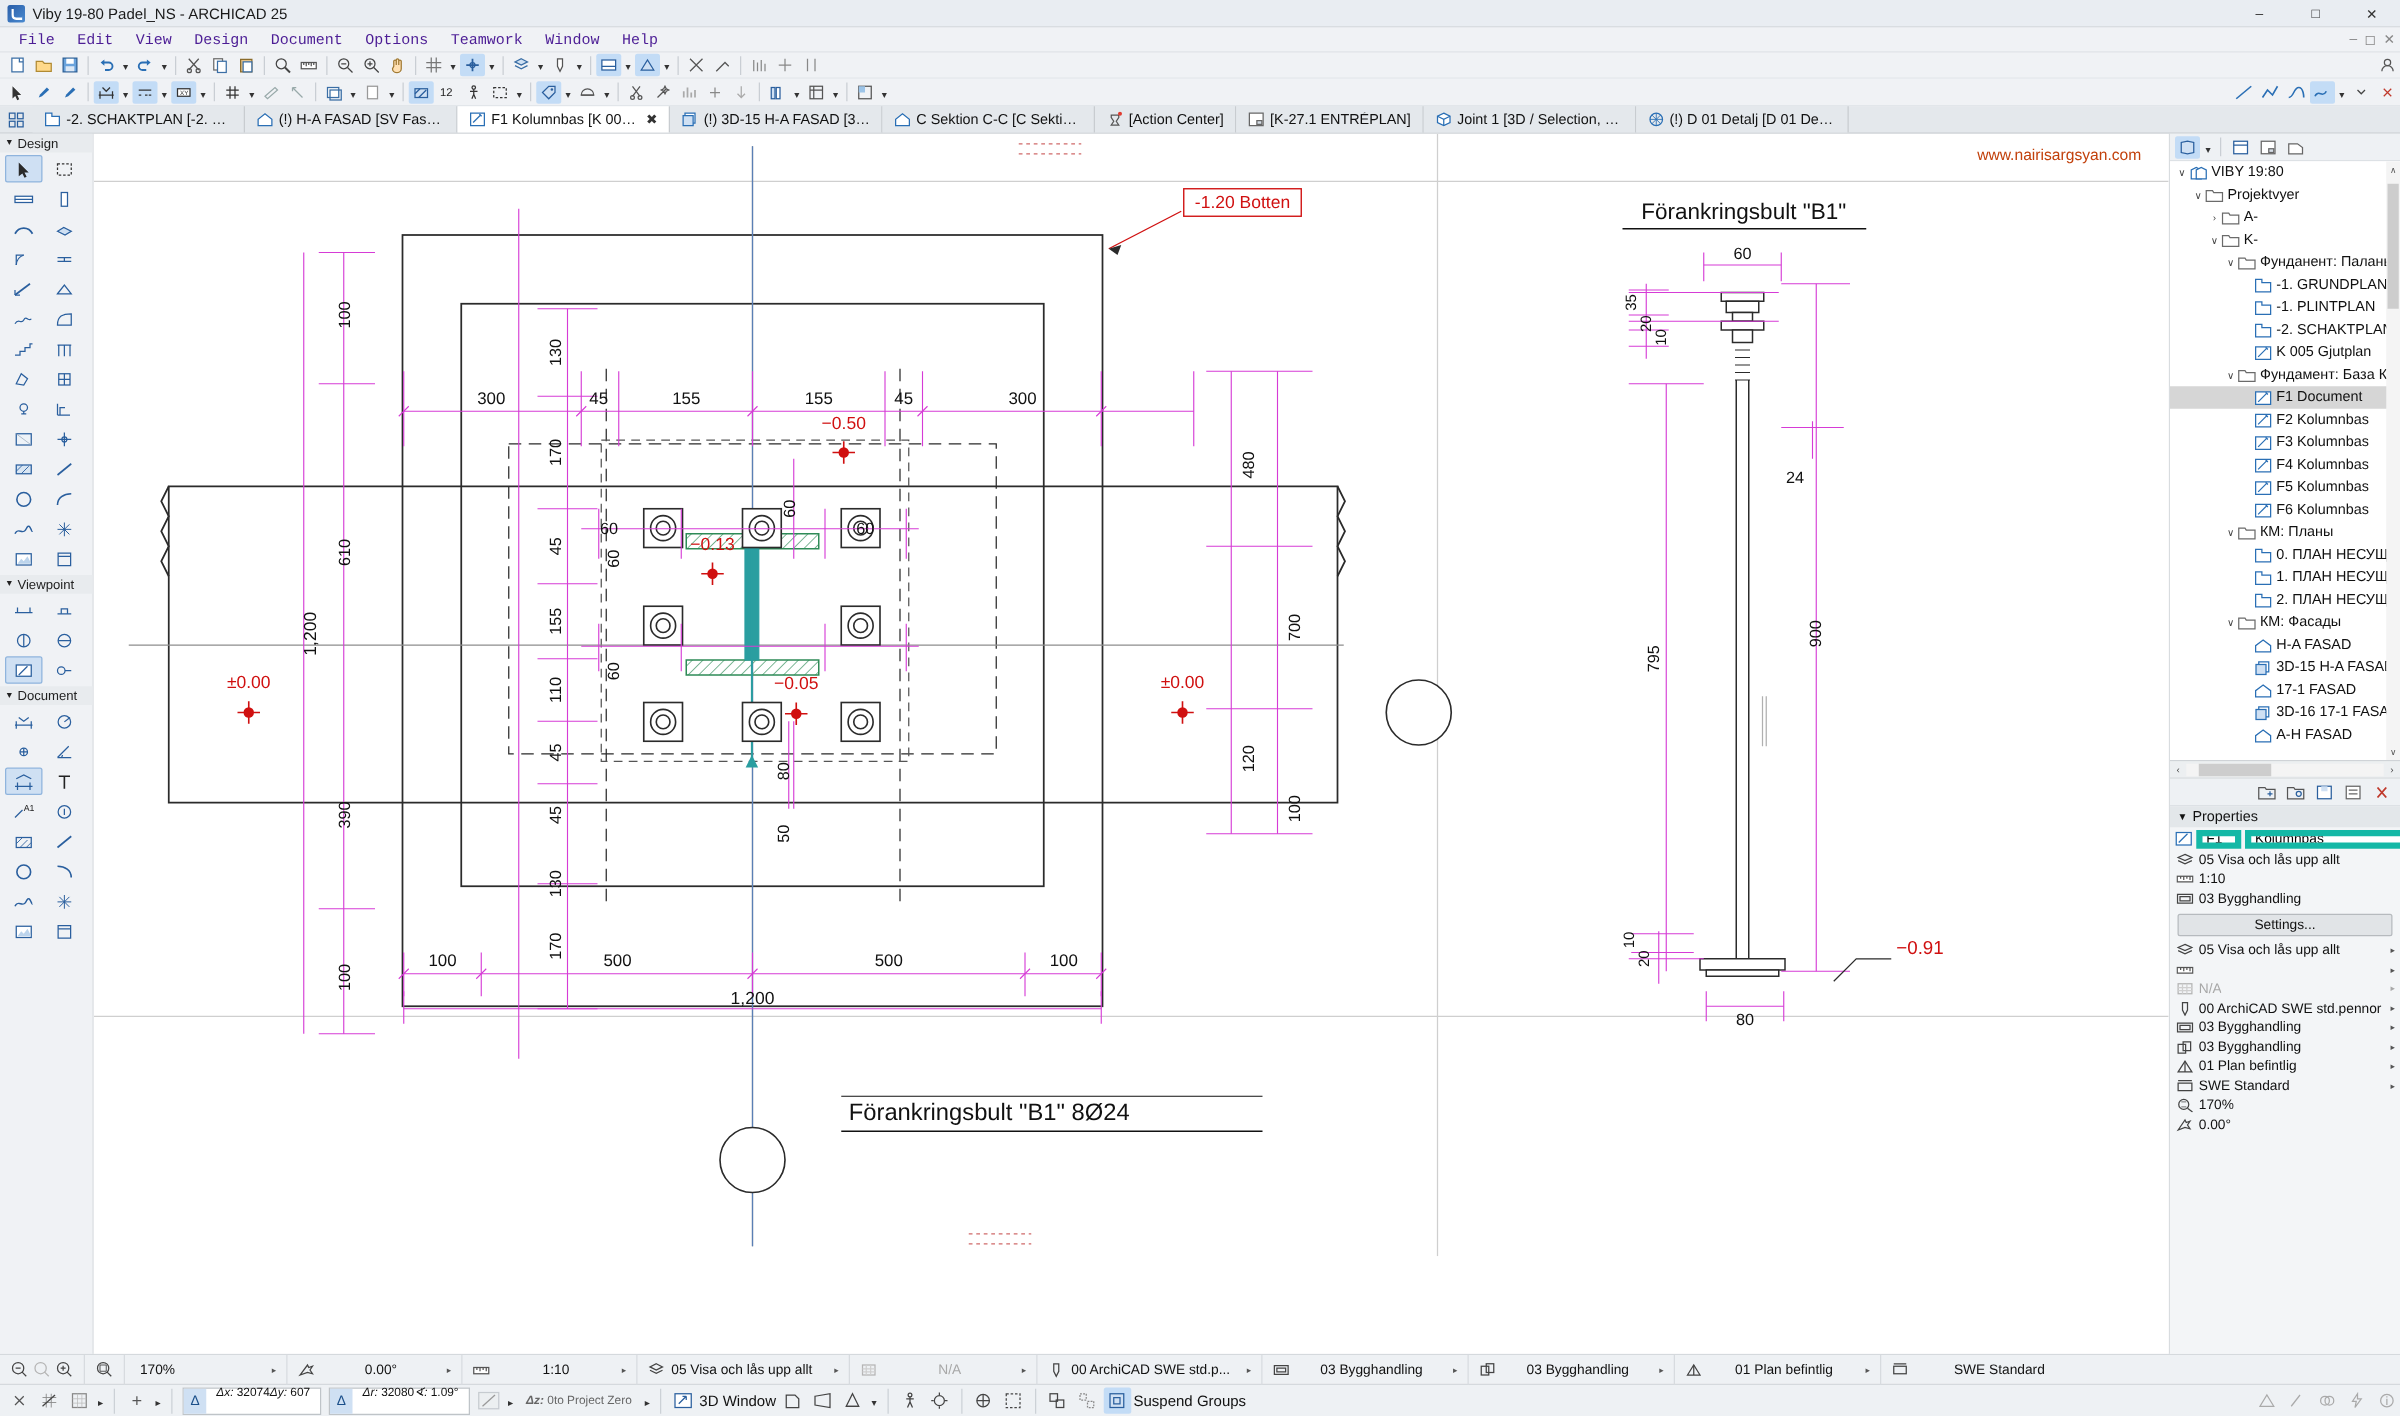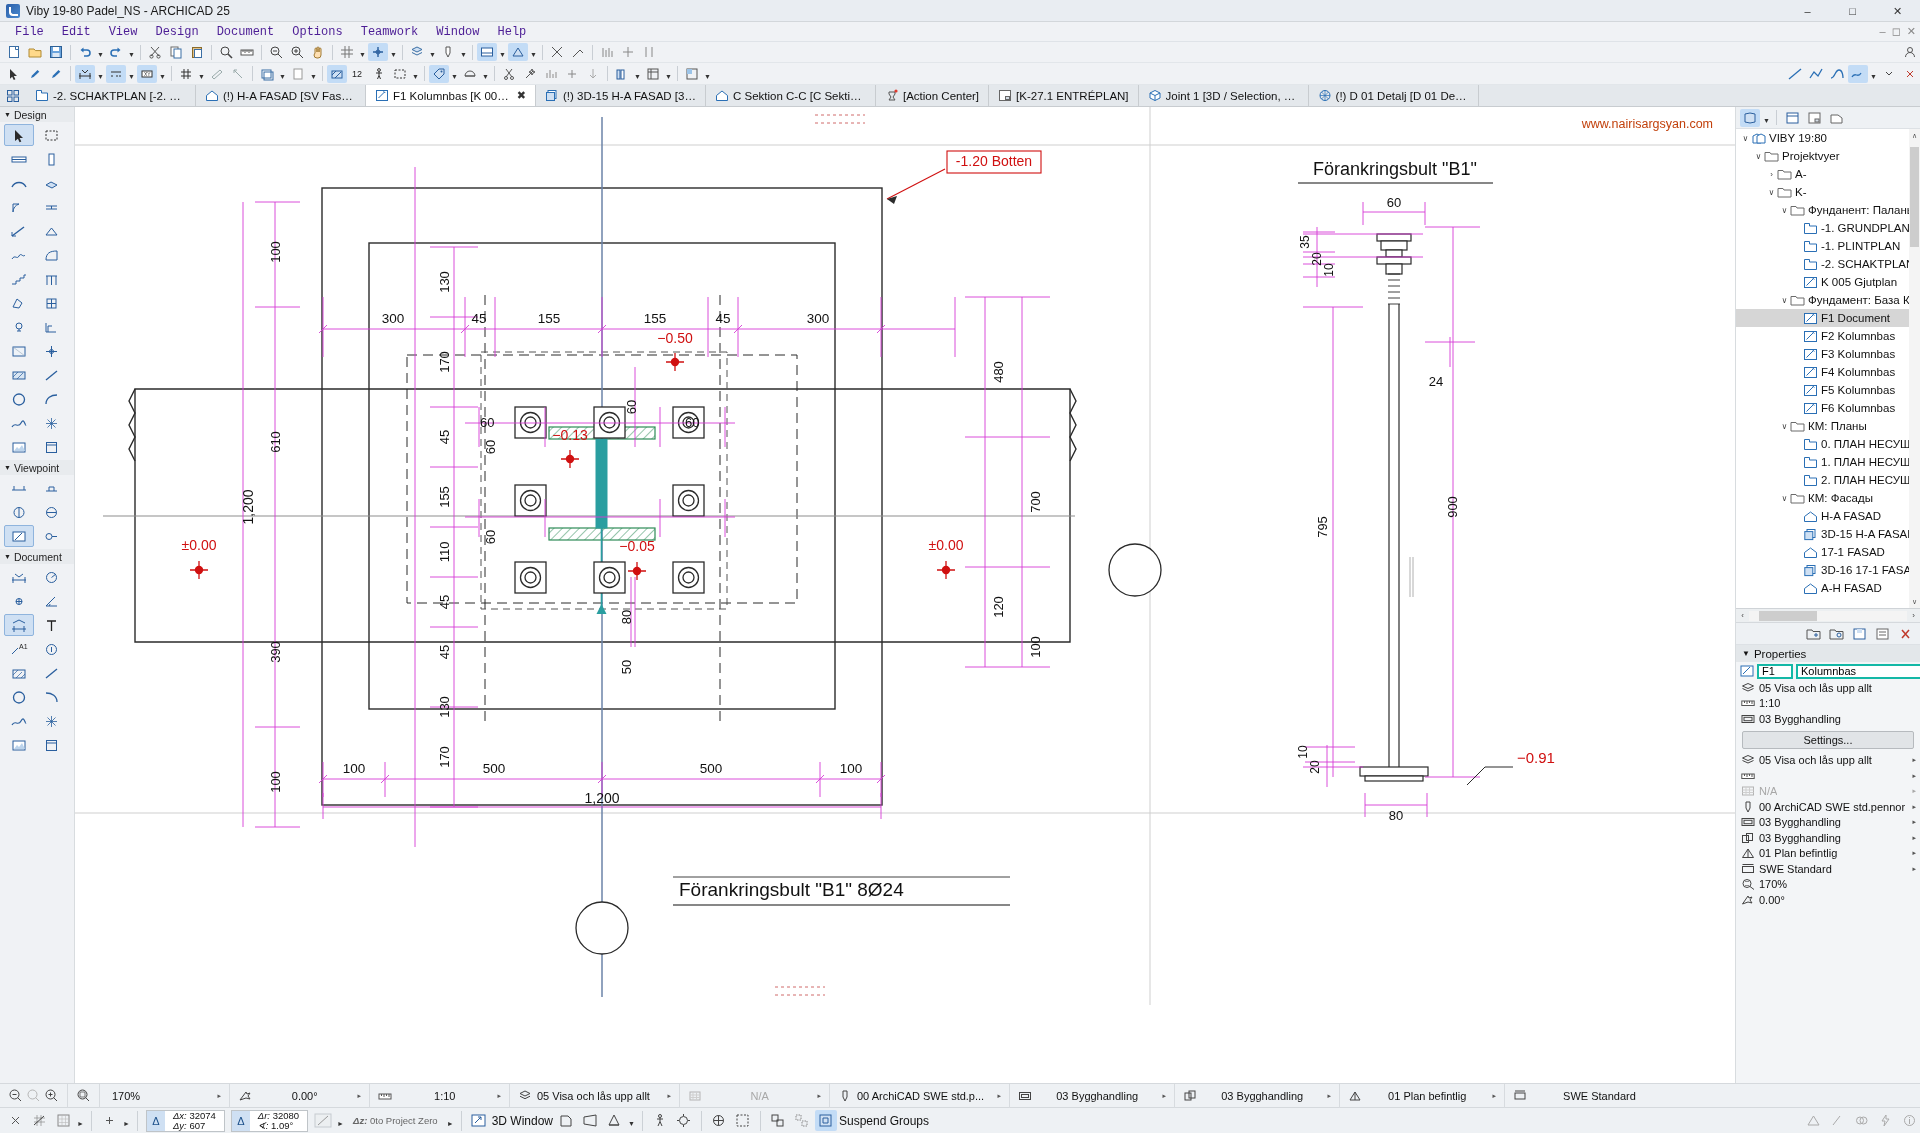--- a/index.html
+++ b/index.html
@@ -105,21 +105,21 @@
              gap:3px; padding-right:5px; background:#eef1f4; border-bottom:1px solid #dde1e5;}
   #prophdr { height:17px; display:flex; align-items:center; gap:4px; padding-left:6px;
              background:#e3e7ea; font-size:11.5px;}
   #propbody { flex:1; background:#f3f5f7; font-size:11px; overflow:hidden;}
   .prow { display:flex; align-items:center; height:15.5px; padding-left:5px; gap:4px; }
   .prow .pi { width:14px; height:12px; flex:none; }
   .prow .ptx { overflow:hidden; white-space:nowrap; }
   .prow .pa { margin-left:auto; margin-right:4px; font-size:7px; color:#555;}
   .prow.dim .ptx, .prow.dim .pa { color:#a8a8a8; }
   .idrow { display:flex; align-items:center; height:18px; padding:0 4px; gap:3px;}
-  .idrow input { height:15px; border:2px solid #14b8a6; background:#fff; font-size:11px;
+  .idrow input { height:15px; border:5px solid #14b8a6; background:#fff; font-size:11px;
                  font-family:"Liberation Sans",sans-serif; padding:0 3px; }
   .setbtn { margin:4px 6px; height:18px; background:#e1e4e7; border:1px solid #b6babe;
             display:flex; align-items:center; justify-content:center; font-size:11px;
             border-radius:2px;}
   
   #statusbar { height:24px; background:#eef1f4; border-top:1px solid #d5d9dd;
                display:flex; align-items:center; font-size:11px; }
   #statusbar .seg { display:flex; align-items:center; gap:5px; padding:0 8px; height:24px;
                     border-right:1px solid #d7dbdf; white-space:nowrap;}
   #statusbar .seg .val { min-width:36px; text-align:center; }
@@ -128,21 +128,21 @@
   #botbar { height:26px; background:#eef1f4; border-top:1px solid #d5d9dd;
             display:flex; align-items:center; font-size:11px; padding-left:4px; gap:2px;}
   .bsep { width:1px;height:20px;background:#ccd1d6;margin:0 4px;flex:none;}
   .bbtn { width:22px;height:21px; display:flex;align-items:center;justify-content:center;
           border-radius:2px;}
   .bbtn.on{background:#c3dcf6;}
   .coordbox { display:flex; align-items:center; background:#fff; border:1px solid #bfc4c8;
               height:22px; margin:0 2px;}
   .coordbox .lbl { width:18px; height:20px; background:#cfe0f3; display:flex;
                    align-items:center; justify-content:center; font-size:11px; color:#1b4f8a;}
-  .coordbox .vals { display:flex; flex-direction:column; padding:0 8px; line-height:10px;
+  .coordbox .vals { display:flex; flex-direction:row; padding:0 8px; line-height:10px;
                     font-size:9.5px; justify-content:center; height:22px;}
   .coordbox .vals span b { font-weight:normal; font-style:italic; }
   svg { display:block; }
   .nosel { user-select:none; }
 </style>
 </head>
 <body class="nosel">
 
 <div id="titlebar">
   <div class="app-icon"></div>

